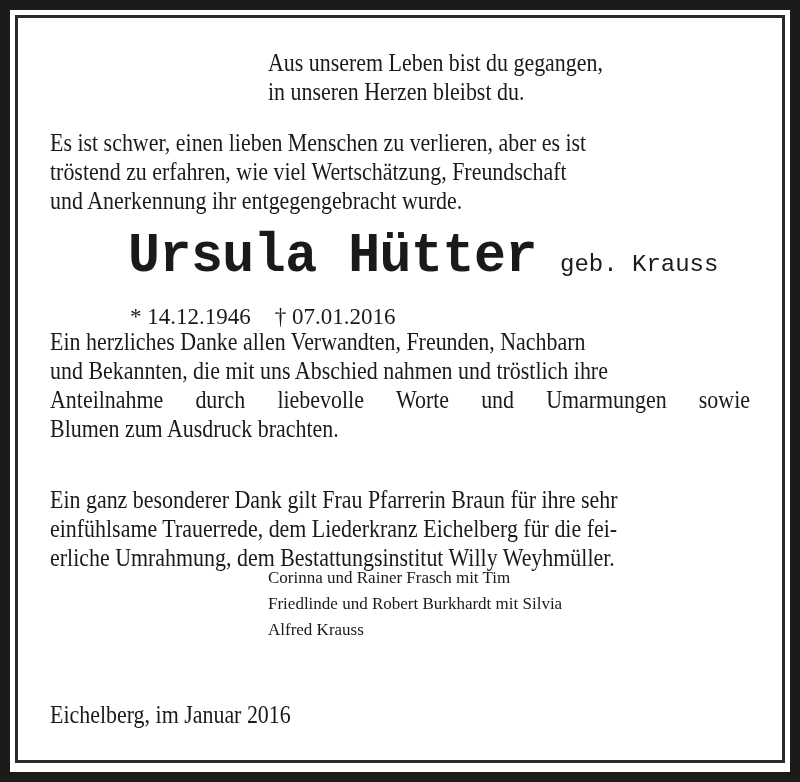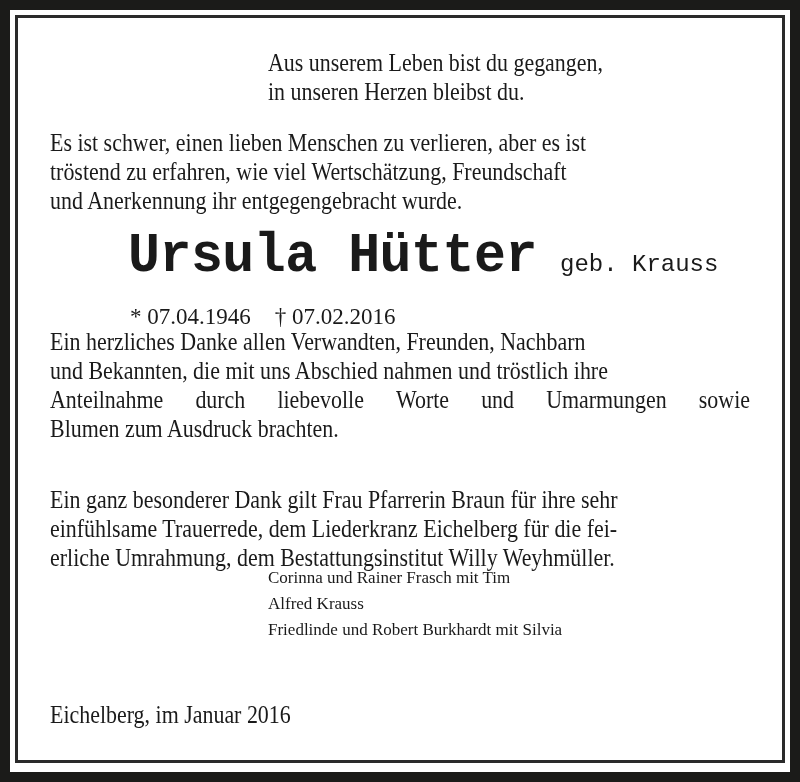--- a/index.html
+++ b/index.html
@@ -37,21 +37,21 @@
   <div>tröstend zu erfahren, wie viel Wertschätzung, Freundschaft</div>
   <div>und Anerkennung ihr entgegengebracht wurde.</div>
 </div>
 
 <div class="txt name-block">
   <span class="name">Ursula Hütter</span>
   <span class="maiden">geb. Krauss</span>
 </div>
 
 <div class="txt dates">
-  <span>* 07.04.1946</span><span>† 07.02.2016</span>
+  <span>* 14.12.1946</span><span>† 07.01.2016</span>
 </div>
 
 <div class="txt body p2">
   <div>Ein herzliches Danke allen Verwandten, Freunden, Nachbarn</div>
   <div>und Bekannten, die mit uns Abschied nahmen und tröstlich ihre</div>
   <div class="justify-line" id="justified-line">
       <span>Anteilnahme</span>
       <span>durch</span>
       <span>liebevolle</span>
       <span>Worte</span>
@@ -63,17 +63,17 @@
 </div>
 
 <div class="txt body p3">
   <div>Ein ganz besonderer Dank gilt Frau Pfarrerin Braun für ihre sehr</div>
   <div>einfühlsame Trauerrede, dem Liederkranz Eichelberg für die fei-</div>
   <div>erliche Umrahmung, dem Bestattungsinstitut Willy Weyhmüller.</div>
 </div>
 
 <div class="txt sigs">
   <div>Corinna und Rainer Frasch mit Tim</div>
+  <div>Friedlinde und Robert Burkhardt mit Silvia</div>
   <div>Alfred Krauss</div>
-  <div>Friedlinde und Robert Burkhardt mit Silvia</div>
 </div>
 
 <div class="txt body closing">Eichelberg, im Januar 2016</div>
 
 </body></html>

